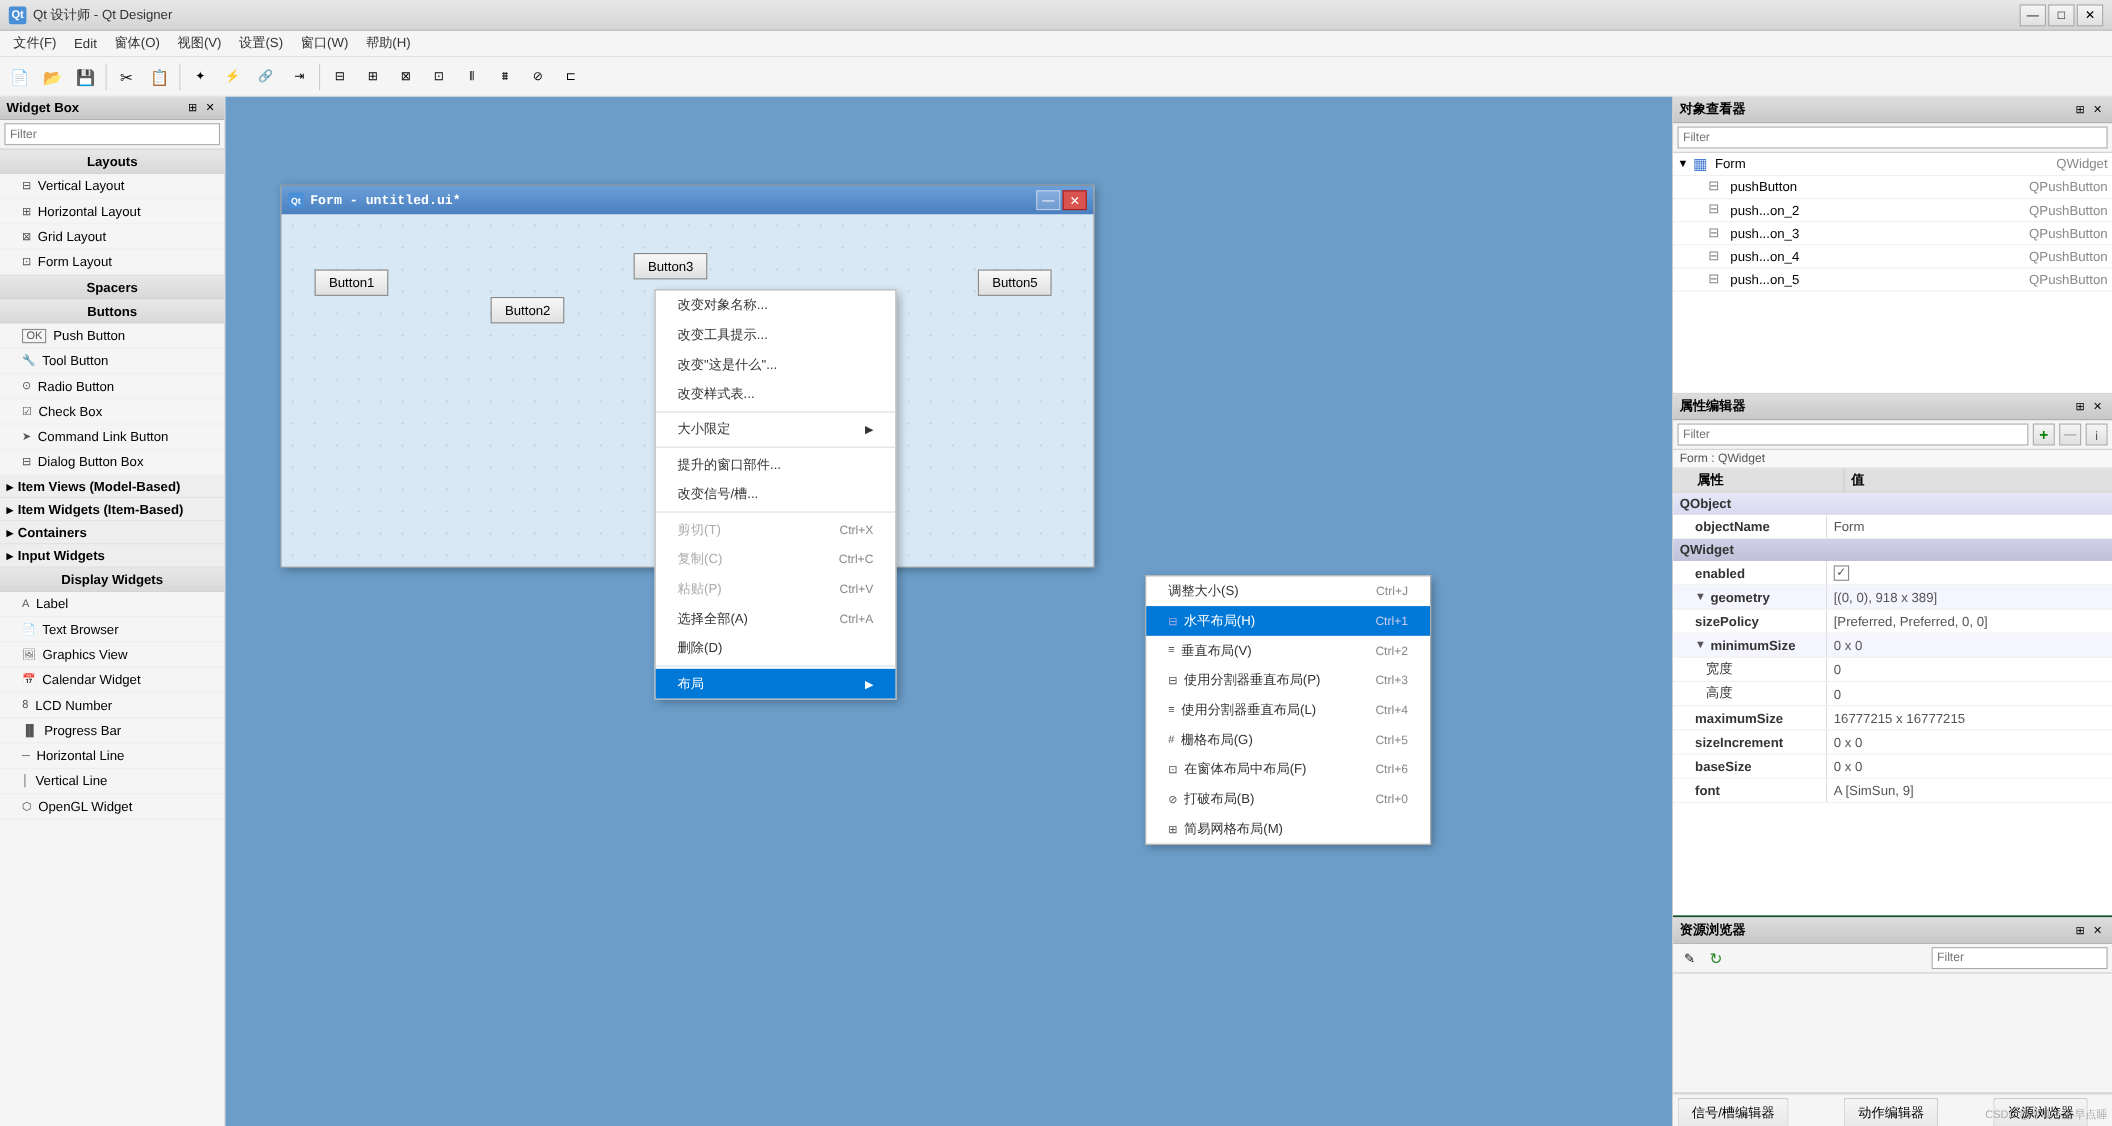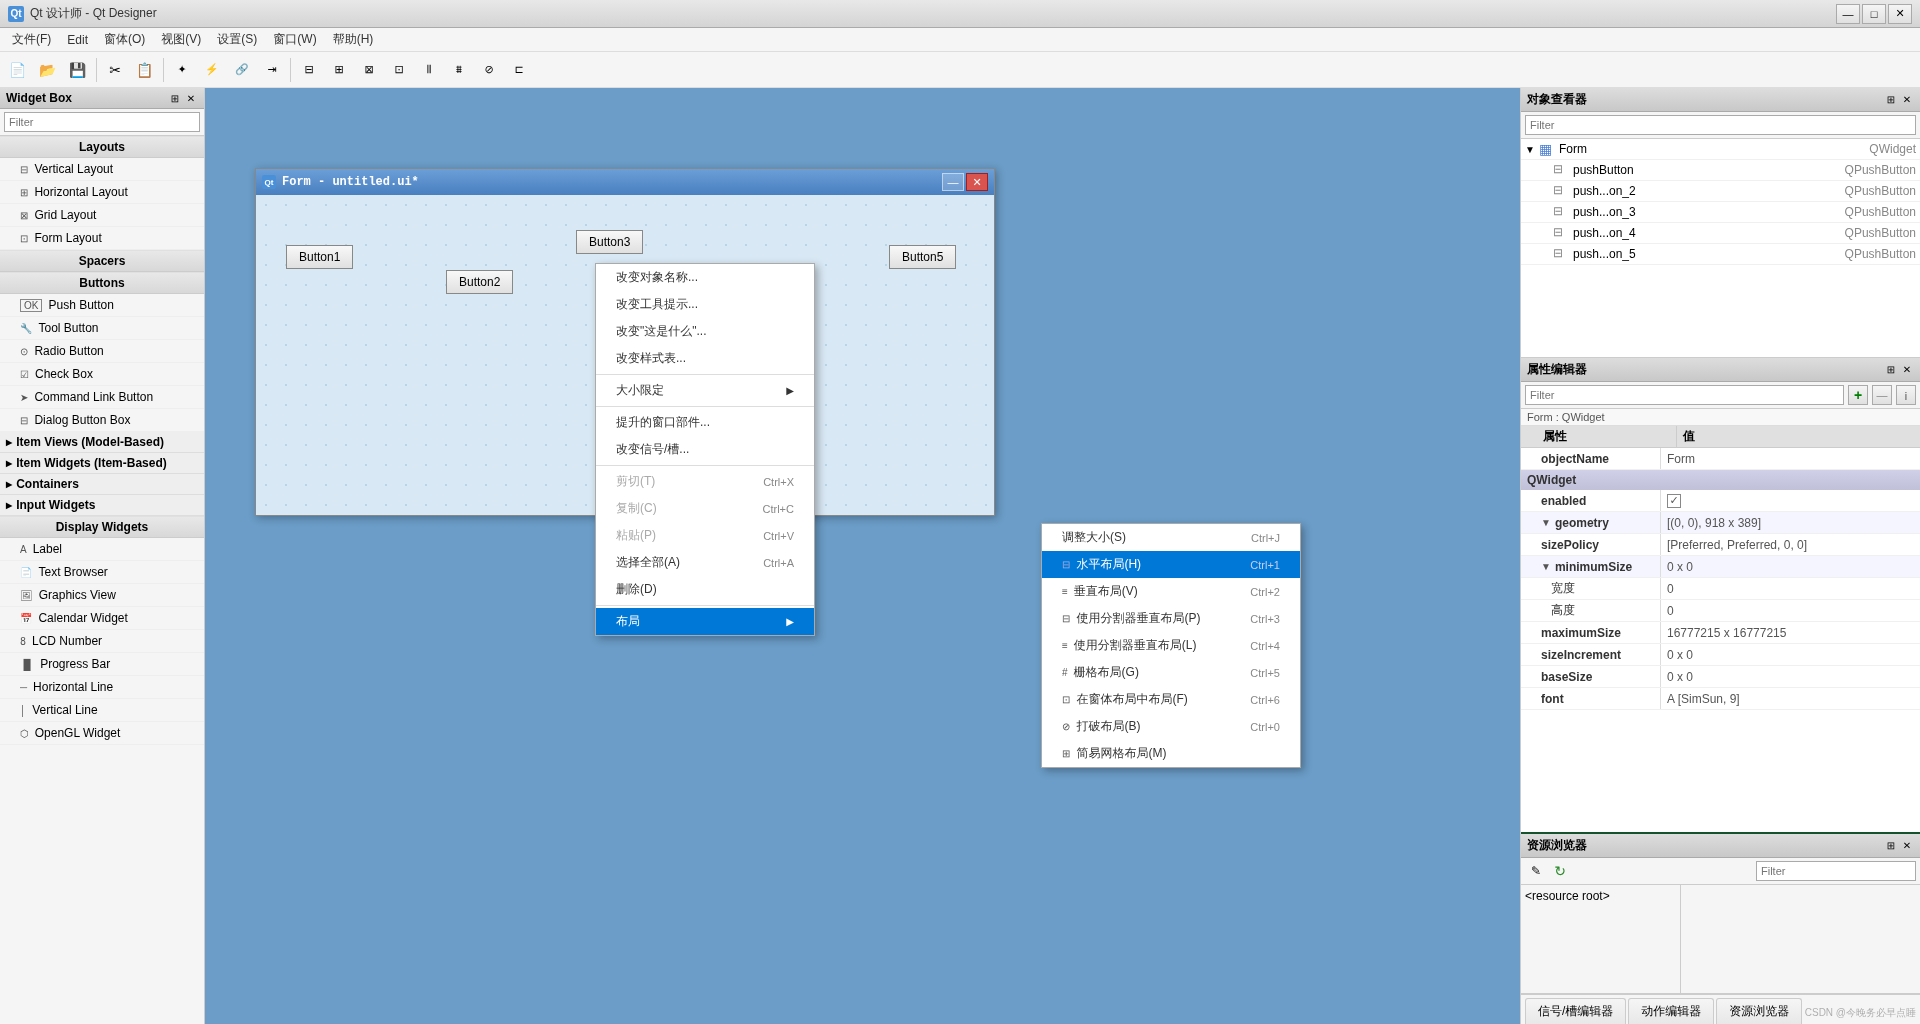--- a/index.html
+++ b/index.html
@@ -101,21 +101,21 @@
     
     
     .resource-browser { height: 160px; display: flex; flex-direction: column; border-bottom: 1px solid #ccc; }
     .resource-content { display: flex; flex: 1; overflow: hidden; }
     .resource-toolbar { display: flex; padding: 2px 4px; gap: 2px; border-bottom: 1px solid #ccc; align-items: center; }
     .res-btn { width: 22px; height: 22px; border: 1px solid transparent; background: transparent; cursor: pointer; display: flex; align-items: center; justify-content: center; font-size: 14px; border-radius: 2px; }
     .resource-tree { width: 160px; border-right: 1px solid #ccc; overflow: auto; padding: 4px; font-size: 12px; }
     .resource-filter-input { width: 100%; height: 20px; border: 1px solid #aaa; padding: 0 4px; font-size: 11px; }
     
     
-    .bottom-panel { height: 30px; background: #f5f5f5; border-top: 1px solid #ccc; display: flex; align-items: flex-end; padding: 0 4px; }
+    .bottom-panel { height: 30px; background: #f5f5f5; border-top: 1px solid #ccc; display: flex; align-items: flex-end; padding: 0 4px; gap: 48px; }
     .bottom-tab { padding: 4px 12px; font-size: 12px; cursor: pointer; border: 1px solid #ccc; border-bottom: none; background: linear-gradient(to bottom, #f5f5f5, #e8e8e8); margin-right: 2px; border-radius: 3px 3px 0 0; }
     
     
     ::-webkit-scrollbar { width: 12px; height: 12px; }
     ::-webkit-scrollbar-track { background: #f0f0f0; }
     ::-webkit-scrollbar-thumb { background: #c0c0c0; border: 1px solid #aaa; }
     
     
     .prop-checkbox { width: 14px; height: 14px; border: 1px solid #888; background: white; display: inline-flex; align-items: center; justify-content: center; font-size: 11px; }
     
@@ -518,20 +518,21 @@
         <button class="prop-filter-btn" style="color:#555;">ℹ</button>
       </div>
       <div class="prop-context">Form : QWidget</div>
 
       <div style="display:flex; background:#e0e0e0; border-bottom:1px solid #ccc; font-size:12px; font-weight:bold;">
         <div style="width:140px; padding:2px 6px; border-right:1px solid #ccc; flex-shrink:0;margin-left:16px;">属性</div>
         <div style="flex:1; padding:2px 6px;">值</div>
       </div>
       <div class="prop-table">
 
+        <div class="prop-section">QObject</div>
         <div class="prop-row">
           <div class="prop-name">objectName</div>
           <div class="prop-value">Form</div>
         </div>
 
         <div class="prop-section prop-section-row">QWidget</div>
         <div class="prop-row">
           <div class="prop-name">enabled</div>
           <div class="prop-value">
             <span class="prop-checkbox">✓</span>
@@ -587,25 +588,20 @@
           <button class="panel-icon-btn">⊞</button>
           <button class="panel-icon-btn">✕</button>
         </div>
       </div>
       <div class="resource-toolbar">
         <button class="res-btn" style="font-size:12px;">✎</button>
         <button class="res-btn" style="font-size:14px; color:#2a8a2a;">↻</button>
         <div style="flex:1;"></div>
         <input class="resource-filter-input" placeholder="Filter" style="width: 160px; height: 20px; border: 1px solid rgb(170, 170, 170); padding: 0px 4px; font-size: 11px;">
       </div>
-      <div class="resource-content">
-        <div class="resource-tree">
-          <span>&lt;resource root&gt;</span>
-        </div>
-      </div>
     </div>
 
     <div class="bottom-panel">
       <div class="bottom-tab">信号/槽编辑器</div>
       <div class="bottom-tab">动作编辑器</div>
       <div class="bottom-tab">资源浏览器</div>
     </div>
 
   </div>
 

